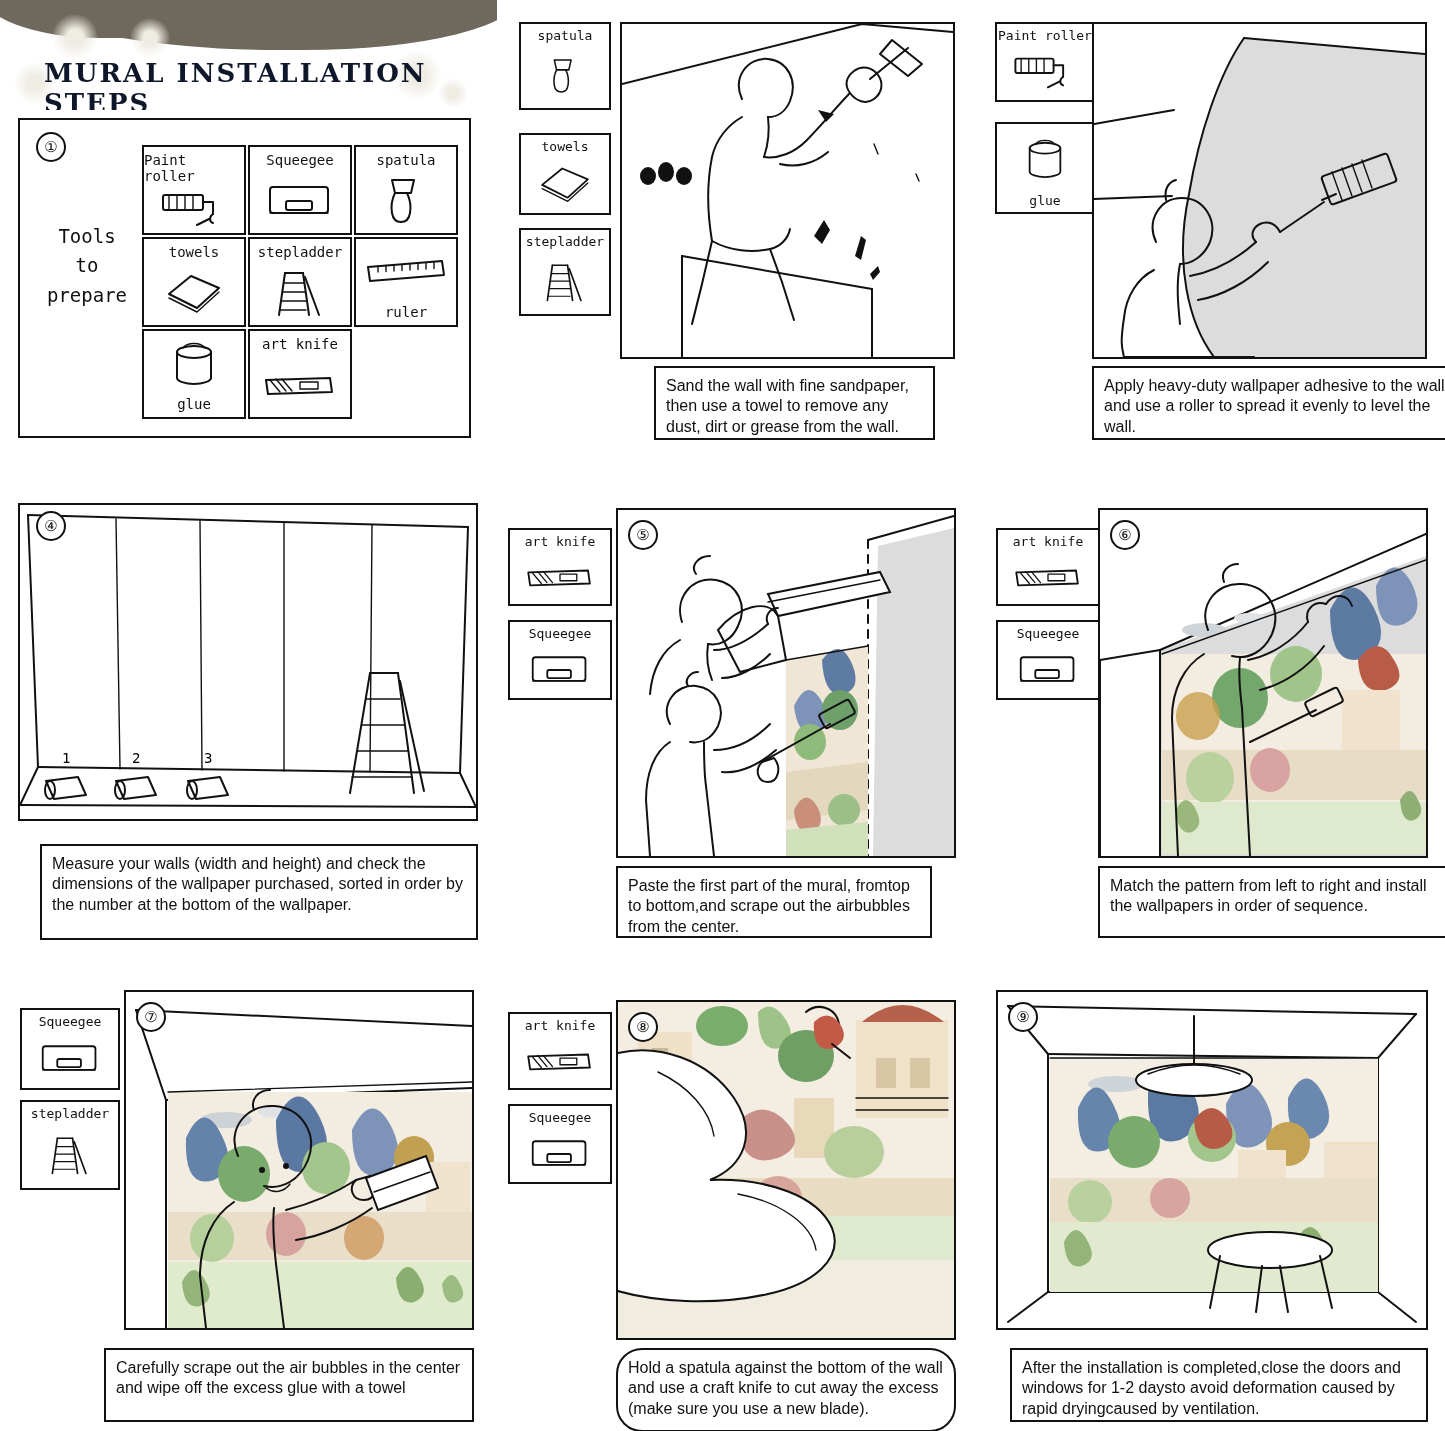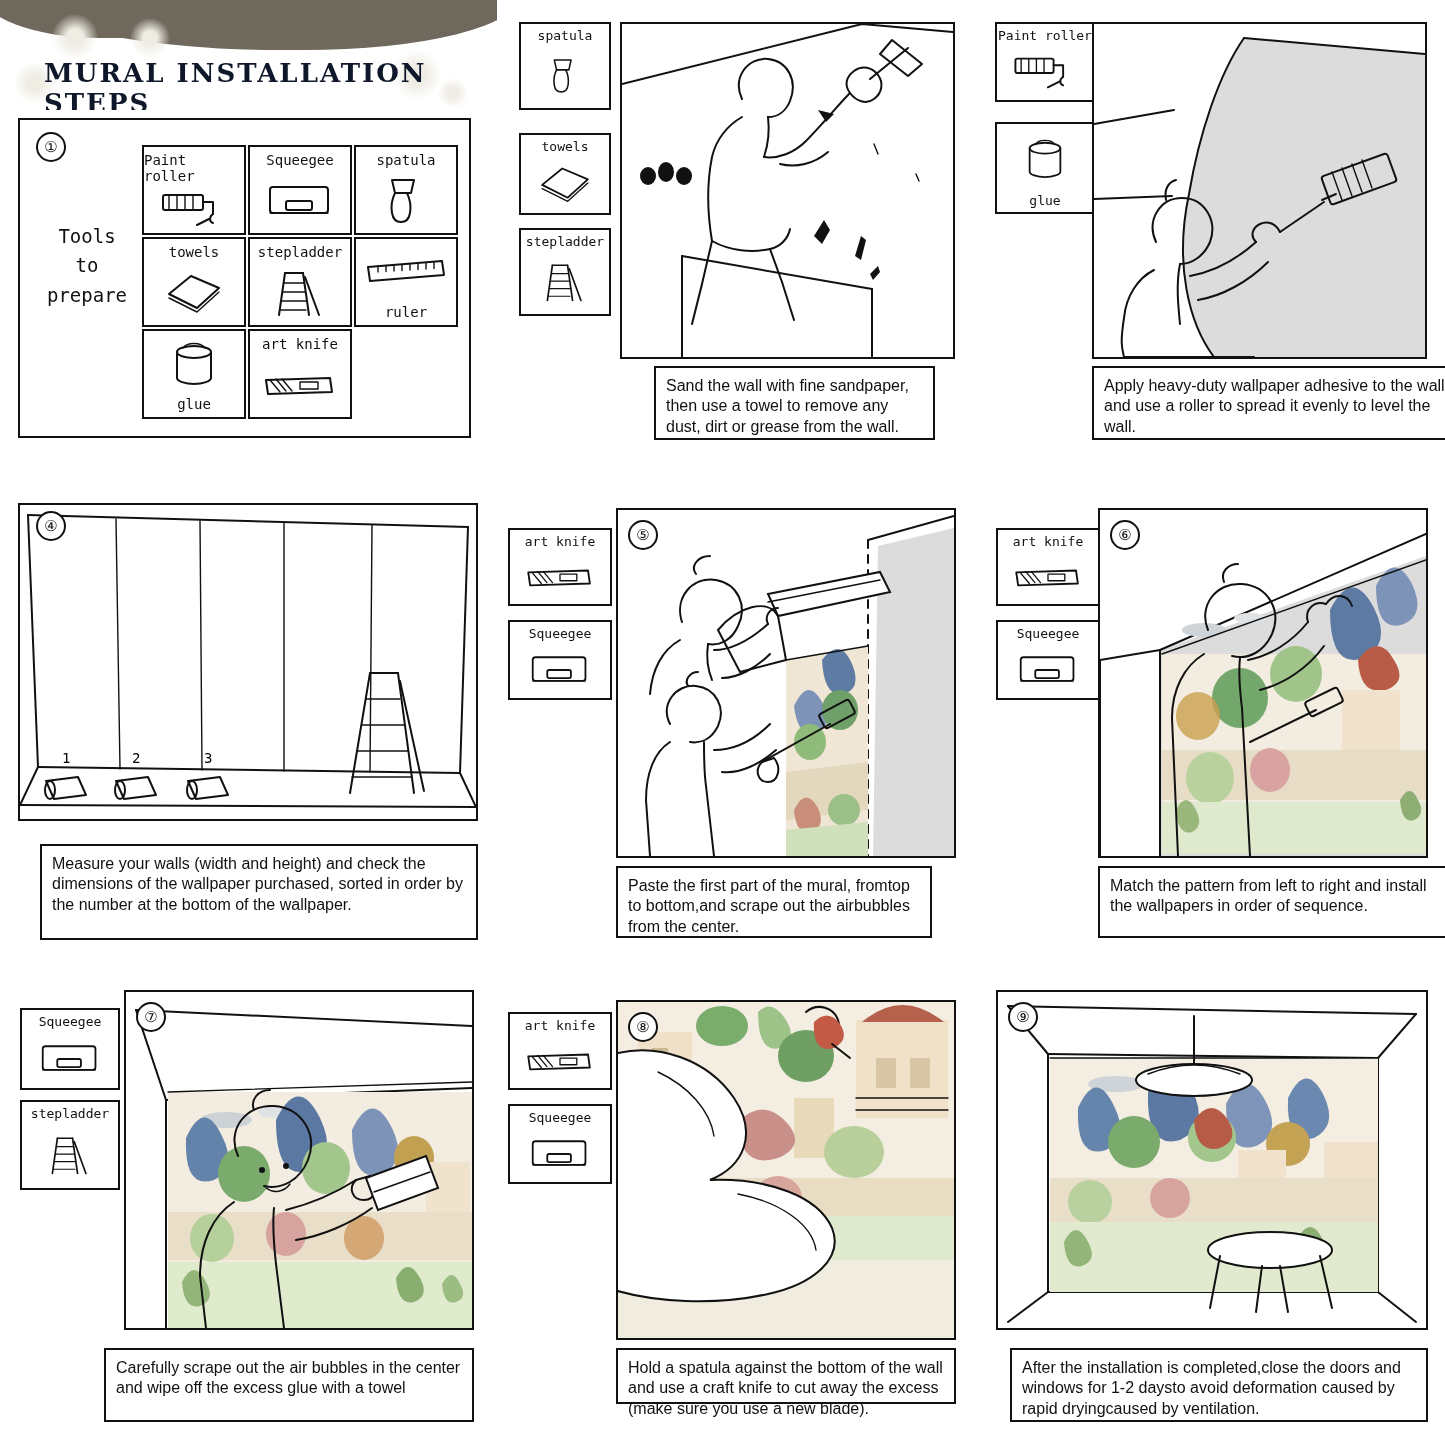--- a/index.html
+++ b/index.html
@@ -581,21 +581,21 @@
     <path class="fillw" d="M-4 52 C40 40 90 58 116 96 C140 132 126 164 92 178 C150 176 200 194 214 226 C226 256 196 282 150 292 C96 304 36 300 -4 288 Z"></path>
     <path class="ln1" d="M40 70 C70 84 92 108 96 134"></path>
     <path class="ln1" d="M120 192 C162 200 194 222 198 248"></path>
 
     <path class="ln" d="M188 10 C200 0 216 6 220 18 C224 30 214 42 200 40"></path>
     <path d="M196 20 q14 -14 26 2 q10 16 -6 24 q-22 6 -20 -26z" fill="#c25a46"></path>
     <path class="ln" d="M214 42 L232 56"></path>
   </svg>
 </div>
 <div class="stepnum" style="left:628px;top:1012px;">⑧</div>
-<div class="caption" style="left:616px;top:1348px;width:340px;height:56px;">Hold a spatula against the bottom of the wall and use a craft knife to cut away the excess (make sure you use a new blade).</div>
+<div class="caption" style="left:616px;top:1348px;width:340px;height:84px;border-radius:26px;">Hold a spatula against the bottom of the wall and use a craft knife to cut away the excess (make sure you use a new blade).</div>
 
 <div class="panel" style="left:996px;top:990px;width:432px;height:340px;overflow:hidden;">
   <svg width="428" height="336" viewBox="0 0 428 336">
     <path class="ln" d="M10 14 L418 22"></path>
     <path class="ln" d="M10 14 L50 62"></path>
     <path class="ln" d="M418 22 L380 66"></path>
     <path class="ln" d="M50 62 L380 66"></path>
     <path class="ln" d="M50 62 L50 300"></path>
     <path class="ln" d="M380 66 L380 300"></path>
     <path class="ln" d="M50 300 L10 330"></path>

